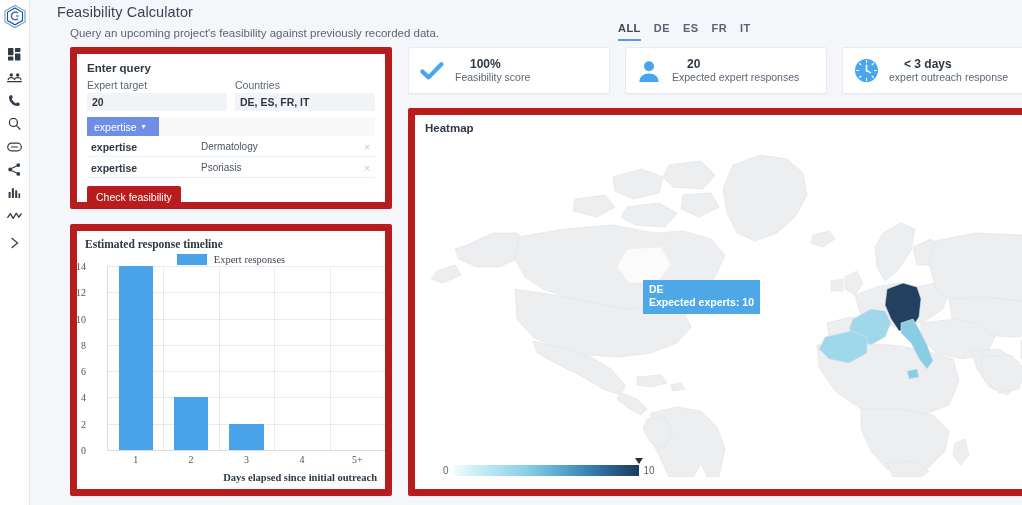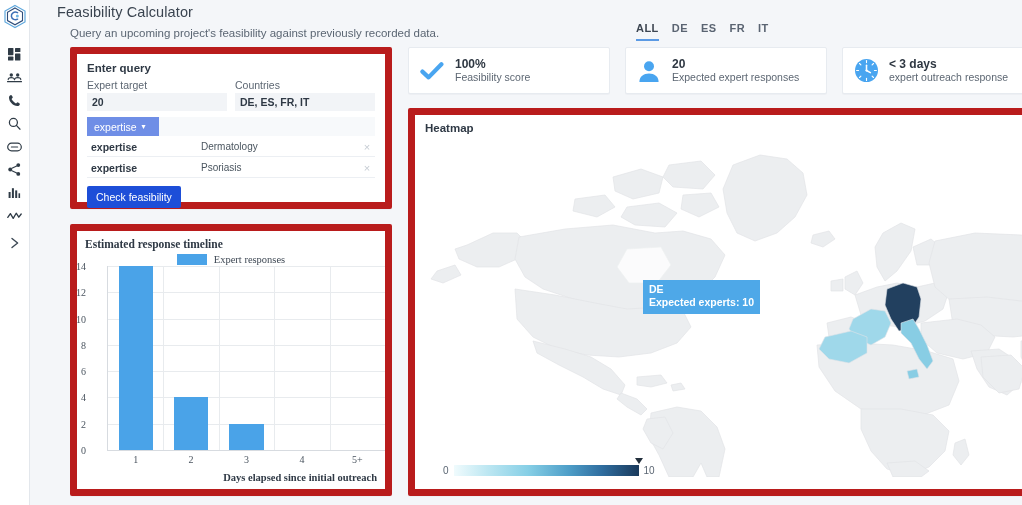--- a/index.html
+++ b/index.html
@@ -65,21 +65,21 @@
   .page-sub {
     position: absolute;
     left: 40px; top: 27px;
     font-size: 11.5px;
     color: #5b6673;
   }
 
   
   .tabs {
     position: absolute;
-    left: 606px; top: 22px;
+    left: 588px; top: 22px;
     display: flex;
     gap: 13px;
     align-items: flex-end;
   }
   .tab {
     font-size: 11px;
     font-weight: bold;
     color: #5a6472;
     letter-spacing: .45px;
     padding-bottom: 5px;
@@ -113,21 +113,21 @@
     box-shadow: 0 1px 1px rgba(20,30,50,.03);
   }
   .kpi-ico {
     width: 26px; height: 26px;
     flex: 0 0 26px;
     display: flex; align-items: center; justify-content: center;
     color: #49a5f0;
   }
   .kpi-txt { line-height: 1.18; }
   .kpi-val {
-    font-size: 12px; font-weight: bold; color: #2e3742;
+    font-size: 12px; font-weight: bold; color: #2e3742; margin-left: 15px;
   }
   .kpi-lbl {
     font-size: 10.5px; color: #5d6773;
   }
 
   
   .panel {
     position: absolute;
     background: #fff;
     border: 7px solid #b91c1c;
@@ -196,21 +196,21 @@
     flex: 1 1 auto;
     font-size: 10px; color: #4a555f; padding-left: 40px;
   }
   .kv-x {
     width: 16px; text-align: center;
     color: #c6ccd3; font-size: 11px; cursor: pointer;
   }
   .btn-primary {
     margin-top: 8px;
     display: inline-block;
-    background: #1d4ed8;
+    background: #b91c1c;
     color: #fff;
     font-size: 10.5px;
     border: none;
     border-radius: 2px;
     padding: 5px 9px;
     cursor: pointer;
     font-family: "Liberation Sans", sans-serif;
   }
 
   

